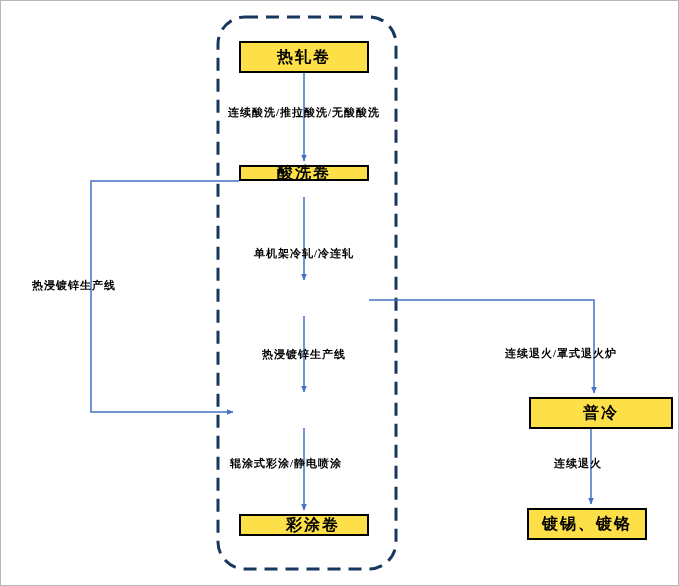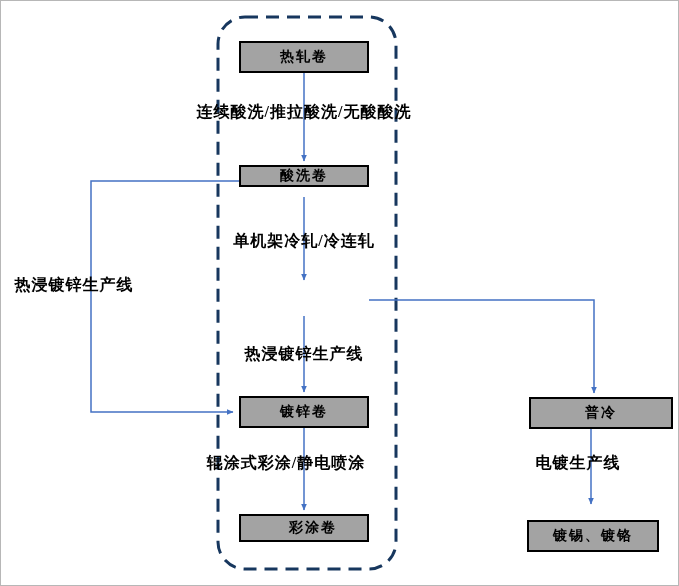--- a/index.html
+++ b/index.html
@@ -14,36 +14,36 @@
     font-family: "Liberation Serif", "DejaVu Serif", serif;
   }
   svg.wires {
     position: absolute;
     left: 0; top: 0;
     width: 679px; height: 586px;
     pointer-events: none;
   }
   .node {
     position: absolute;
-    background: #a3a3a3;
+    background: #fde047;
     border: 2px solid #000000;
     display: flex;
     align-items: center;
     justify-content: center;
     font-weight: bold;
-    font-size: 14px;
+    font-size: 16px;
     letter-spacing: 2px;
     color: #000000;
     white-space: nowrap;
   }
   .edge-label {
     position: absolute;
     transform: translate(-50%, -50%);
     font-weight: bold;
-    font-size: 16px;
+    font-size: 11px;
     letter-spacing: 1px;
     color: #000000;
     white-space: nowrap;
   }
 </style>
 </head>
 <body>
 
 <div class="canvas">
 
@@ -63,37 +63,37 @@
 
     <polyline points="238,180 90,180 90,411 232,411" fill="none" stroke="#4472C4" stroke-width="1.5" marker-end="url(#ah)"></polyline>
 
     <polyline points="368,299 593,299 593,392" fill="none" stroke="#4472C4" stroke-width="1.5" marker-end="url(#ah)"></polyline>
 
     <line x1="590" y1="428" x2="590" y2="503" stroke="#4472C4" stroke-width="1.5" marker-end="url(#ah)"></line>
   </svg>
 
   <div class="node" style="left:238px; top:40px; width:130px; height:32px;">热轧卷</div>
 
-  <div class="node" style="left:238px; top:164px; width:130px; height:22px;">酸洗卷</div>
+  <div class="node" style="left:238px; top:164px; width:130px; height:16px;">酸洗卷</div>
 
 
-  <div class="node" style="left:238px; top:395px; width:130px; height:32px;">镀锌卷</div>
 
-  <div class="node" style="left:238px; top:513px; width:130px; height:28px;padding-left:18px;">彩涂卷</div>
+  <div class="node" style="left:238px; top:513px; width:130px; height:22px;padding-left:18px;">彩涂卷</div>
 
   <div class="node" style="left:528px; top:396px; width:144px; height:32px;">普冷</div>
 
-  <div class="node" style="left:526px; top:507px; width:132px; height:32px;margin-top:12px;">镀锡、镀铬</div>
+  <div class="node" style="left:526px; top:507px; width:120px; height:32px;">镀锡、镀铬</div>
 
   <div class="edge-label" style="left:303px; top:111px;">连续酸洗/推拉酸洗/无酸酸洗</div>
 
-  <div class="edge-label" style="left:303px; top:240px;">单机架冷轧/冷连轧</div>
+  <div class="edge-label" style="left:303px; top:252px;">单机架冷轧/冷连轧</div>
 
   <div class="edge-label" style="left:303px; top:353px;">热浸镀锌生产线</div>
 
   <div class="edge-label" style="left:285px; top:462px;">辊涂式彩涂/静电喷涂</div>
 
   <div class="edge-label" style="left:73px; top:284px;">热浸镀锌生产线</div>
 
+  <div class="edge-label" style="left:560px; top:352px;">连续退火/罩式退火炉</div>
 
-  <div class="edge-label" style="left:577px; top:462px;">电镀生产线</div>
+  <div class="edge-label" style="left:577px; top:462px;">连续退火</div>
 
 </div>
 
 </body></html>

